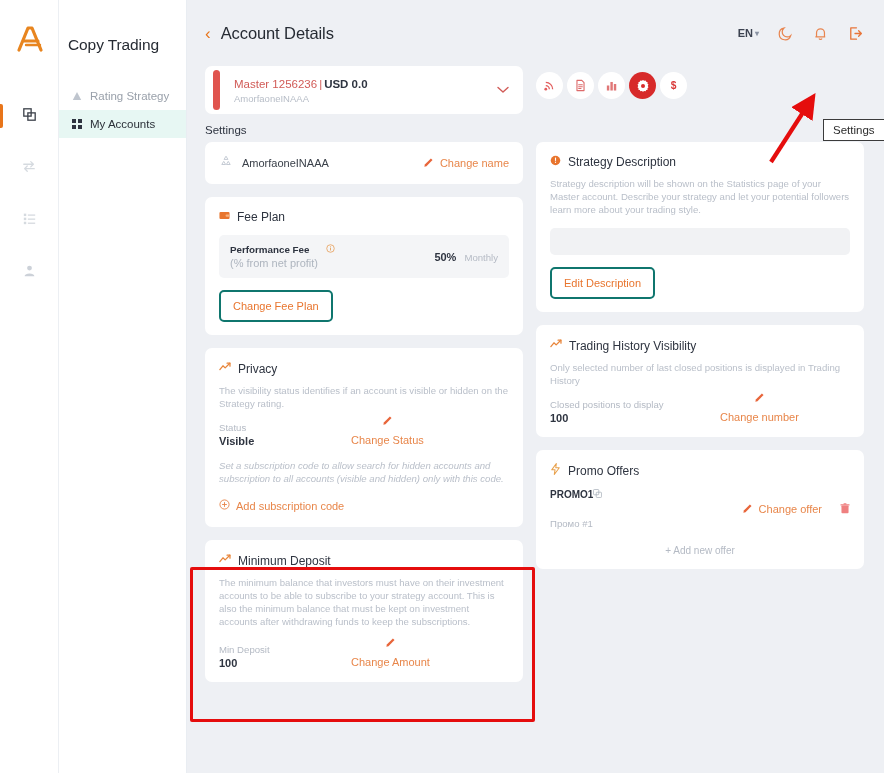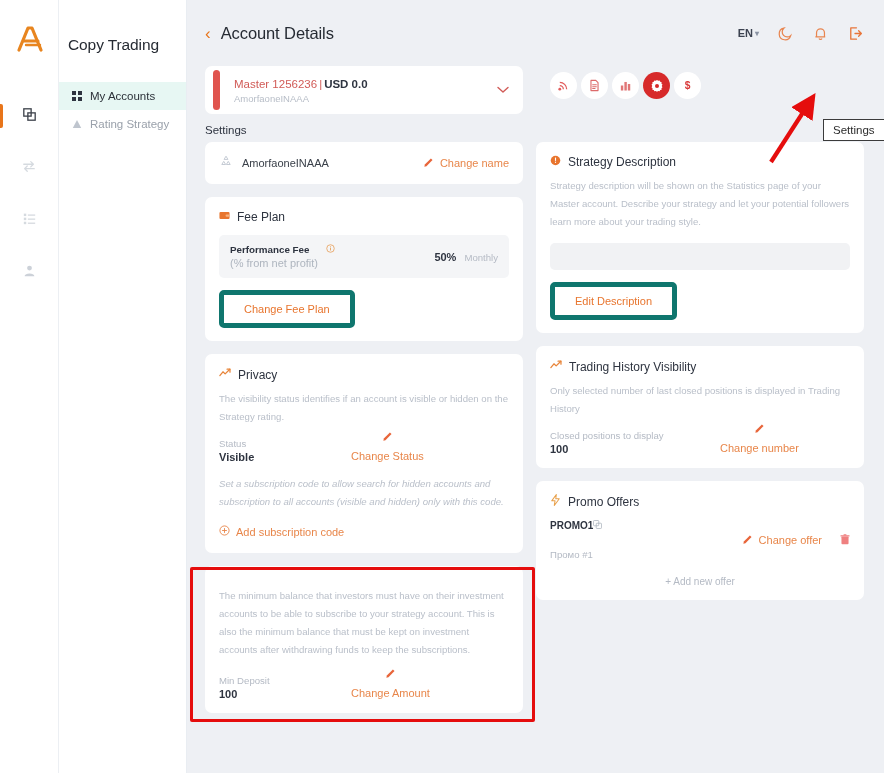--- a/index.html
+++ b/index.html
@@ -58,21 +58,21 @@
     cursor: pointer; }
   .page-title { font-size: 16.5px; color: #262b33; letter-spacing: -.1px; }
   .top-actions { display: flex; align-items: center; gap: 18px; }
   .lang { font-size: 11px; color: #3c4250; font-weight: bold;
     display: flex; align-items: center; gap: 2px; cursor: pointer; }
   .lang .cv { color: #8a93a3; font-size: 8px; }
   .tico { cursor: pointer; display: flex; align-items: center; }
 
   
   .acct-row { display: flex; align-items: flex-start;
-    padding: 0 12px 0 18px; gap: 27px; }
+    padding: 0 12px 0 18px; gap: 13px; }
   .acct-card { flex: 0 0 318px; height: 48px; background: #fff;
     border-radius: 7px; display: flex; align-items: center;
     padding-left: 0; position: relative; cursor: pointer; }
   .acct-bar { width: 7px; height: 40px; background: #e0544e;
     border-radius: 4px; margin-left: 8px; flex: 0 0 7px; }
   .acct-txt { margin-left: 14px; flex: 1; }
   .acct-line1 { font-size: 11.5px; line-height: 14px; }
   .acct-name { color: #d15b57; }
   .acct-sep { color: #d15b57; margin: 0 2px; }
   .acct-cur { color: #2e3440; font-weight: bold; }
@@ -91,43 +91,43 @@
 
   
   .cols { display: flex; gap: 13px; padding: 0 20px 0 18px; }
   .col { display: flex; flex-direction: column; gap: 13px; }
   .col-l { flex: 0 0 318px; }
   .col-r { flex: 1; }
 
   .card { background: #fff; border-radius: 7px; padding: 13px 14px; }
   .card-hd { display: flex; align-items: center; gap: 7px;
     font-size: 12px; color: #2e3440; }
-  .card-desc { font-size: 9.6px; color: #b9bfc9; line-height: 18px;
+  .card-desc { font-size: 9.6px; color: #b9bfc9; line-height: 13px;
     margin-top: 8px; }
 
   .row-between { display: flex; align-items: center;
     justify-content: space-between; }
   .name-val { font-size: 11px; color: #3a4049; }
   .act-link { display: inline-flex; align-items: center; gap: 6px;
     color: #e8864a; font-size: 11px; cursor: pointer; }
   .pencil { color: #e8653a; font-size: 11px; }
 
   .fee-box { background: #f4f5f7; border-radius: 5px;
     padding: 9px 11px; margin-top: 11px; display: flex;
     align-items: center; justify-content: space-between; }
   .fee-l1 { font-size: 9.8px; color: #2e3440; font-weight: bold;
     display: flex; align-items: center; gap: 16px; }
   .fee-l2 { font-size: 11px; color: #aeb5bf; margin-top: 2px; }
   .fee-pct { font-size: 11px; color: #2e3440; font-weight: bold; }
   .fee-per { font-size: 9.6px; color: #b5bbc5; margin-left: 8px; }
   .fee-right { display: flex; align-items: baseline; }
 
   .btn-outline { display: inline-block; margin-top: 12px;
-    border: 5px solid #0f766e; color: #e8752e; background: #fff;
-    border-radius: 5px; padding: 8px 20px; font-size: 11px;
+    border: 2px solid #0f766e; color: #e8752e; background: #fff;
+    border-radius: 5px; padding: 8px 12px; font-size: 11px;
     cursor: pointer; }
 
   .sub-lbl { font-size: 9.6px; color: #b4bac4; margin-top: 12px; }
   .sub-val { font-size: 11px; color: #2e3440; font-weight: bold;
     margin-top: 2px; }
   .kv-row { display: flex; align-items: flex-end; }
   .kv-left { width: 132px; }
   .kv-act { padding-bottom: 1px; flex-direction: column; }
 
   .desc-placeholder { background: #f1f2f4; border-radius: 5px;
@@ -202,38 +202,38 @@
             <path d="M2 15 C2 10.5 14 10.5 14 15 Z" fill="#b9c0ca"></path>
           </svg>
         </span>
       </div>
     </div>
   </div>
 
   <div class="sidebar">
     <div class="brand">Copy Trading</div>
     <div class="nav">
+      <div class="nav-item">
+        <span class="nav-ico">
+          <svg width="10" height="10" viewBox="0 0 10 10">
+            <path d="M5 1 L9.2 9 L0.8 9 Z" fill="#bfc5ce"></path>
+          </svg>
+        </span>
+        <span>Rating Strategy</span>
+      </div>
       <div class="nav-item active">
         <span class="nav-ico">
           <svg width="10" height="10" viewBox="0 0 10 10">
             <rect x="0" y="0" width="4" height="4" fill="#2e3440"></rect>
             <rect x="6" y="0" width="4" height="4" fill="#2e3440"></rect>
             <rect x="0" y="6" width="4" height="4" fill="#2e3440"></rect>
             <rect x="6" y="6" width="4" height="4" fill="#2e3440"></rect>
           </svg>
         </span>
         <span>My Accounts</span>
-      </div>
-      <div class="nav-item">
-        <span class="nav-ico">
-          <svg width="10" height="10" viewBox="0 0 10 10">
-            <path d="M5 1 L9.2 9 L0.8 9 Z" fill="#bfc5ce"></path>
-          </svg>
-        </span>
-        <span>Rating Strategy</span>
       </div>
     </div>
   </div>
 
   <div class="main">
 
     <div class="topbar">
       <div class="page-title-wrap">
         <span class="back-chev">‹</span>
         <span class="page-title">Account Details</span>
@@ -408,20 +408,29 @@
                   <circle cx="6" cy="6" r="5" fill="none" stroke="#e8854a" stroke-width="1"></circle>
                   <path d="M6 3.4 V8.6 M3.4 6 H8.6" stroke="#e8854a" stroke-width="1"></path>
                 </svg>
               </span>
               <span>Add subscription code</span>
             </span>
           </div>
         </div>
 
         <div class="card">
+          <div class="card-hd">
+            <span>
+              <svg width="12" height="12" viewBox="0 0 14 14">
+                  <path d="M1 10 L4.6 5.6 L7.2 8 L12.6 2.6" fill="none" stroke="#e8853a" stroke-width="1.5" stroke-linecap="round" stroke-linejoin="round"></path>
+                  <path d="M9.4 2.6 H12.8 V6" fill="none" stroke="#e8853a" stroke-width="1.5" stroke-linecap="round" stroke-linejoin="round"></path>
+                </svg>
+            </span>
+            <span>Minimum Deposit</span>
+          </div>
           <div class="card-desc">The minimum balance that investors must have on their investment accounts to be able to subscribe to your strategy account. This is also the minimum balance that must be kept on investment accounts after withdrawing funds to keep the subscriptions.</div>
           <div class="kv-row" style="margin-top:4px;">
             <div class="kv-left">
               <div class="sub-lbl">Min Deposit</div>
               <div class="sub-val">100</div>
             </div>
             <span class="act-link kv-act">
               <span class="pencil">
                 <svg width="11" height="11" viewBox="0 0 12 12">
                     <path d="M1.5 10.5 L2 8.2 L8.6 1.6 L10.4 3.4 L3.8 10 Z" fill="#e8653a"></path>

